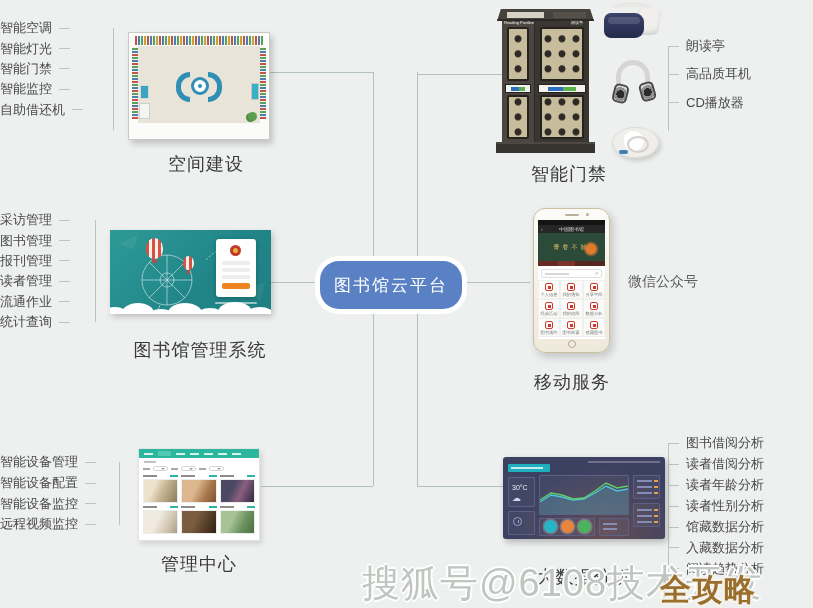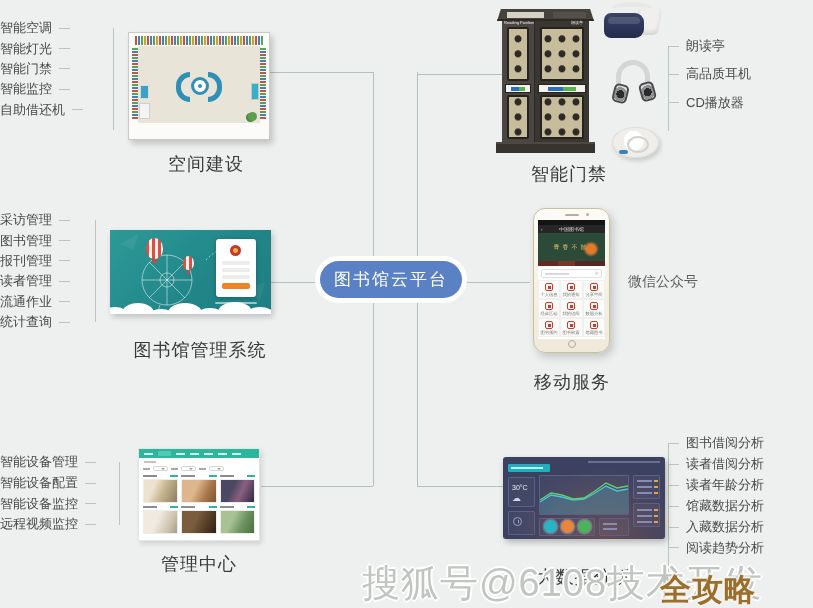--- a/index.html
+++ b/index.html
@@ -22,21 +22,21 @@
   .bracket { position:absolute; width:1px; background:#b9c6bc; }
   .r20 .row { height:20.4px; }
   .r21 .row { height:20.9px; }
   .r207 .row { height:20.7px; }
   .r28 .row { height:28.3px; }
 
   
   .stitle { position:absolute; font-size:18px; color:#3a3a3a; letter-spacing:1px; transform:translateX(-50%); white-space:nowrap; }
 
   
-  .pill { position:absolute; left:320px; top:261px; width:142px; height:37px; background:#5a81c4;
+  .pill { position:absolute; left:320px; top:261px; width:142px; height:48px; background:#5a81c4;
           border-radius:19px; box-shadow:0 0 0 5px #ffffff; display:flex; align-items:center; justify-content:center;
           color:#fff; font-size:17px; letter-spacing:2px; cursor:pointer; z-index:20; }
 
   
   .room { position:absolute; left:128px; top:32px; width:142px; height:108px; background:#fbfbfa;
           border:1px solid #c9c9c6; box-shadow:3px 4px 6px rgba(0,0,0,.18); z-index:5; }
   .room-floor { position:absolute; left:9px; right:9px; top:13px; bottom:16px; background:#e9e4d8; }
   .shelf { position:absolute; background:repeating-linear-gradient(90deg,#c05548 0 2px,#f5f3ee 2px 3px,#4a7fae 3px 5px,#f5f3ee 5px 6px,#5aa05e 6px 8px,#f5f3ee 8px 9px,#c9a23e 9px 11px,#f5f3ee 11px 12px); }
   .shelf.top { left:6px; right:6px; top:3px; height:9px; }
   .shelf.side { width:7px; top:14px; bottom:20px;
@@ -539,20 +539,24 @@
     <div class="row">
         <span class="tick"></span>
         <span>读者借阅分析</span>
       </div>
     <div class="row">
         <span class="tick"></span>
         <span>读者年龄分析</span>
       </div>
     <div class="row">
         <span class="tick"></span>
+        <span>读者性别分析</span>
+      </div>
+    <div class="row">
+        <span class="tick"></span>
         <span>馆藏数据分析</span>
       </div>
     <div class="row">
         <span class="tick"></span>
         <span>入藏数据分析</span>
       </div>
     <div class="row">
         <span class="tick"></span>
         <span>阅读趋势分析</span>
       </div>

